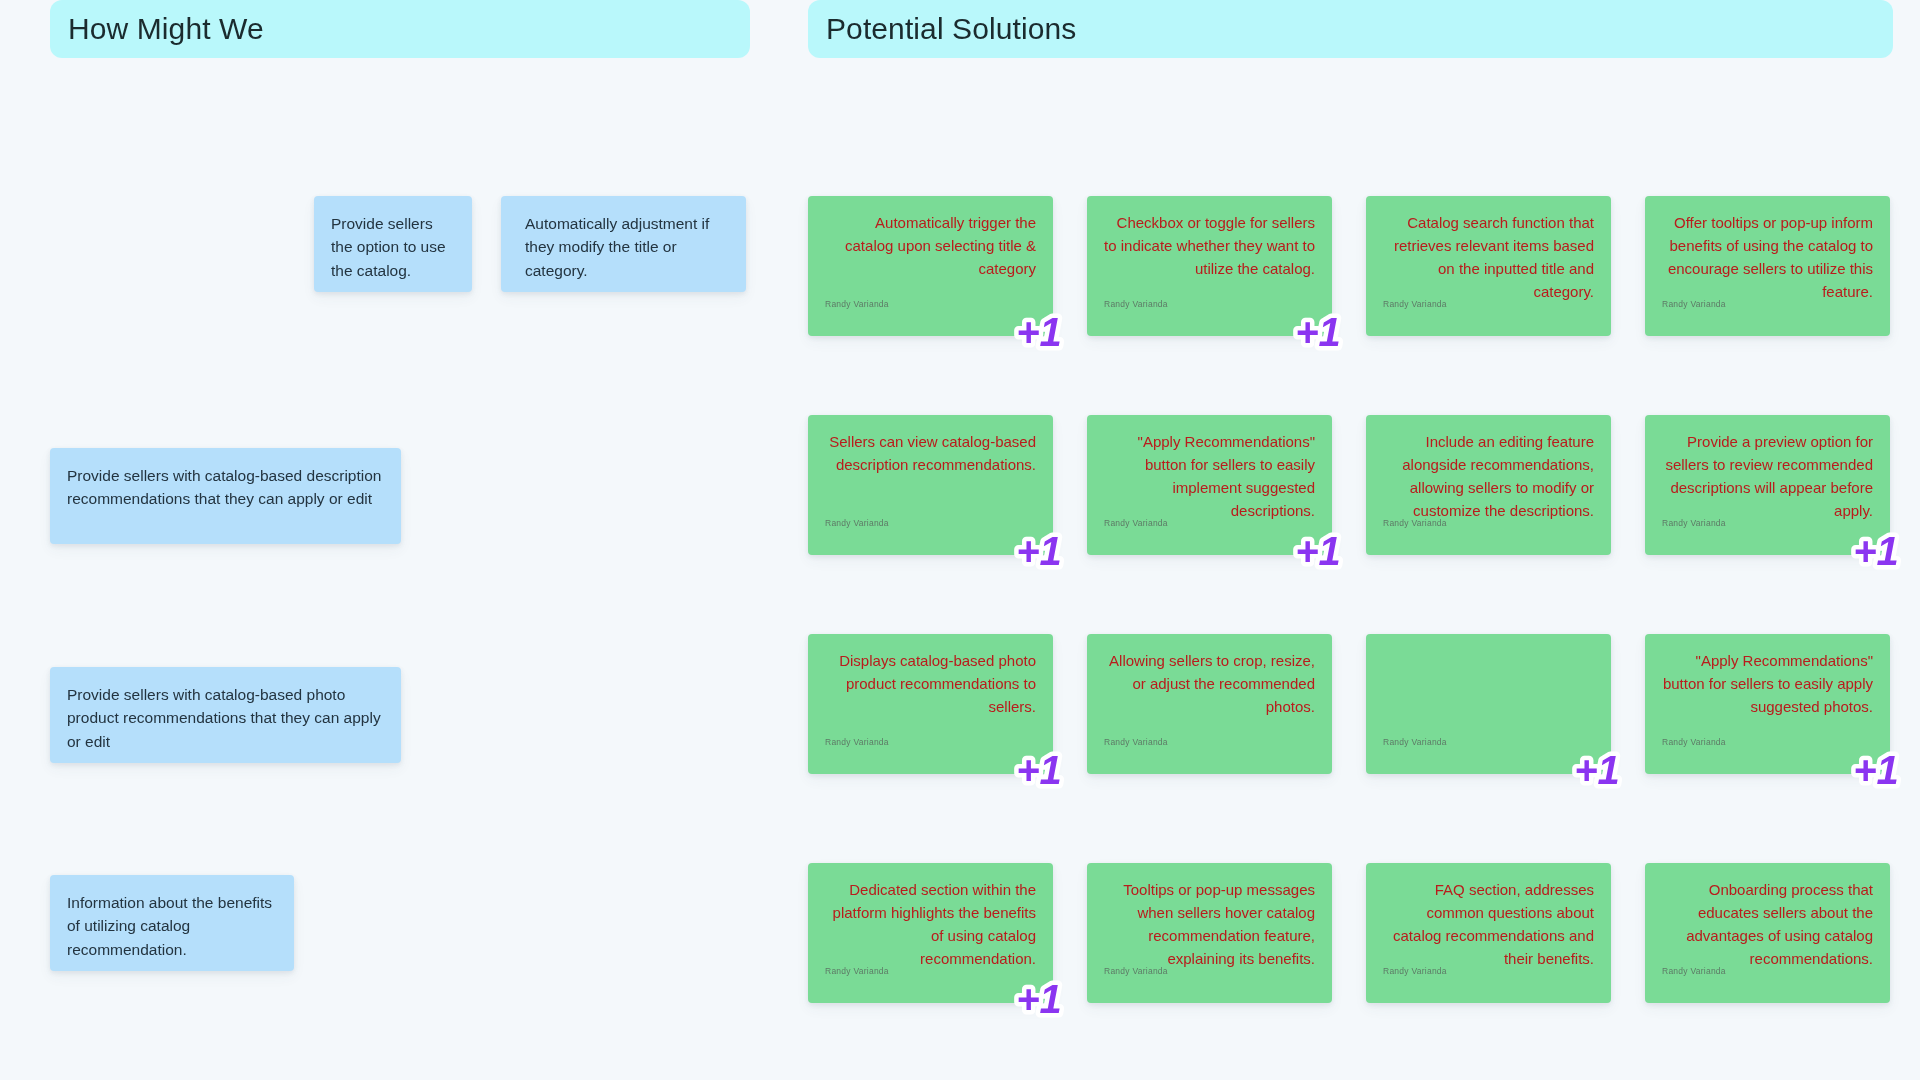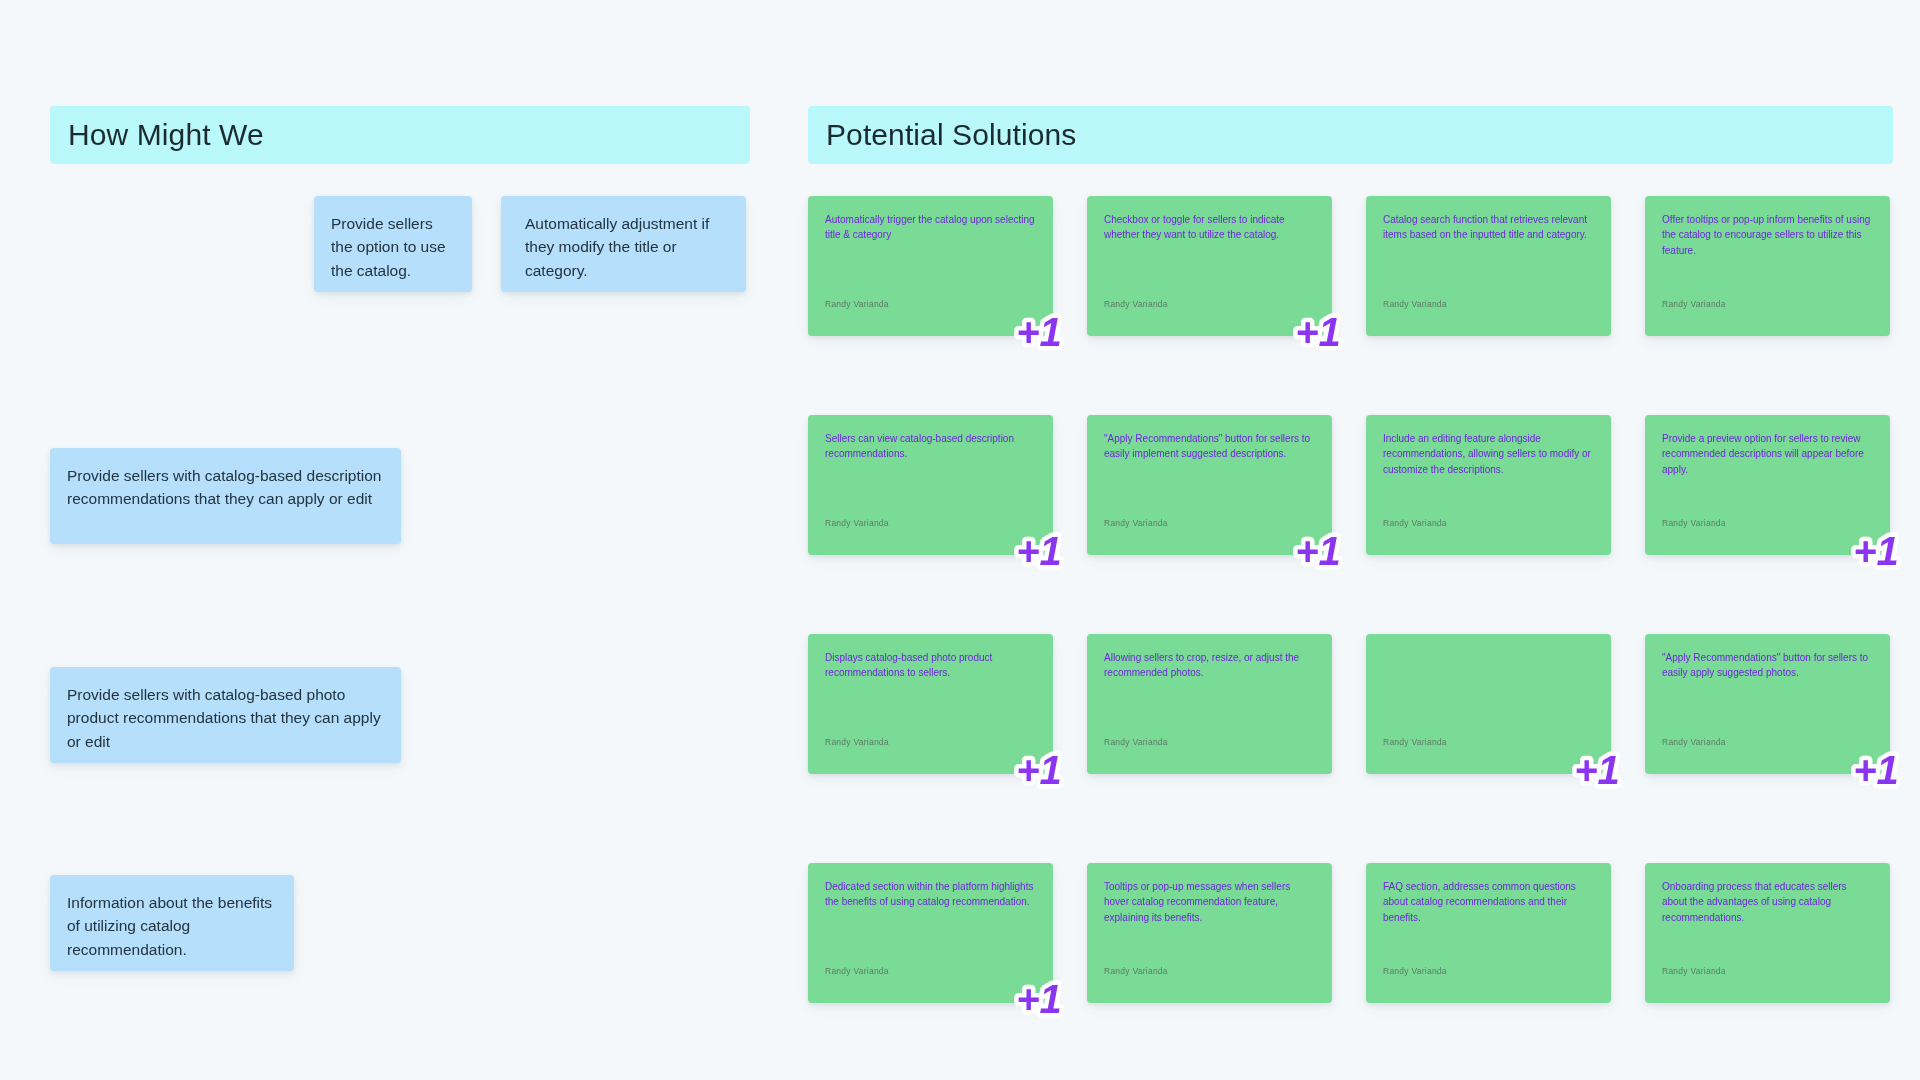--- a/index.html
+++ b/index.html
@@ -27,26 +27,25 @@
     position: absolute;
     top: 0;
   }
 
   #hmw-column  { left: 50px;  width: 700px; }
   #sol-column  { left: 808px; width: 1085px; }
 
   
   .section-header {
     background: #b9f8fb;
-    border-radius: 4px;
+    border-radius: 12px;
     display: flex;
     align-items: center;
     padding: 0 18px;
     height: 58px;
-    margin-top: 106px;
   }
   #hmw-column .section-header { width: 700px; }
   #sol-column .section-header { width: 1085px; }
 
   .section-header-title {
     font-size: 30px;
     font-weight: 400;
     color: #1b2b2e;
     letter-spacing: 0.1px;
     line-height: 1;
@@ -75,23 +74,24 @@
   .note.blue .note-text { color: #233440; }
 
   
   .note.green {
     background: #7adb96;
     width: 245px;
     height: 140px;
     padding-bottom: 26px;
   }
   .note.green .note-text {
-    font-size: 10px;
+    font-size: 15px;
     line-height: 1.53;
-    color: #6d28d9;
+    color: #b91c1c;
+    text-align: right;
   }
 
   .note-author {
     position: absolute;
     left: 17px;
     bottom: 27px;
     font-size: 8.5px;
     color: #5d7a66;
     letter-spacing: 0.25px;
     font-family: "Liberation Sans", sans-serif;

